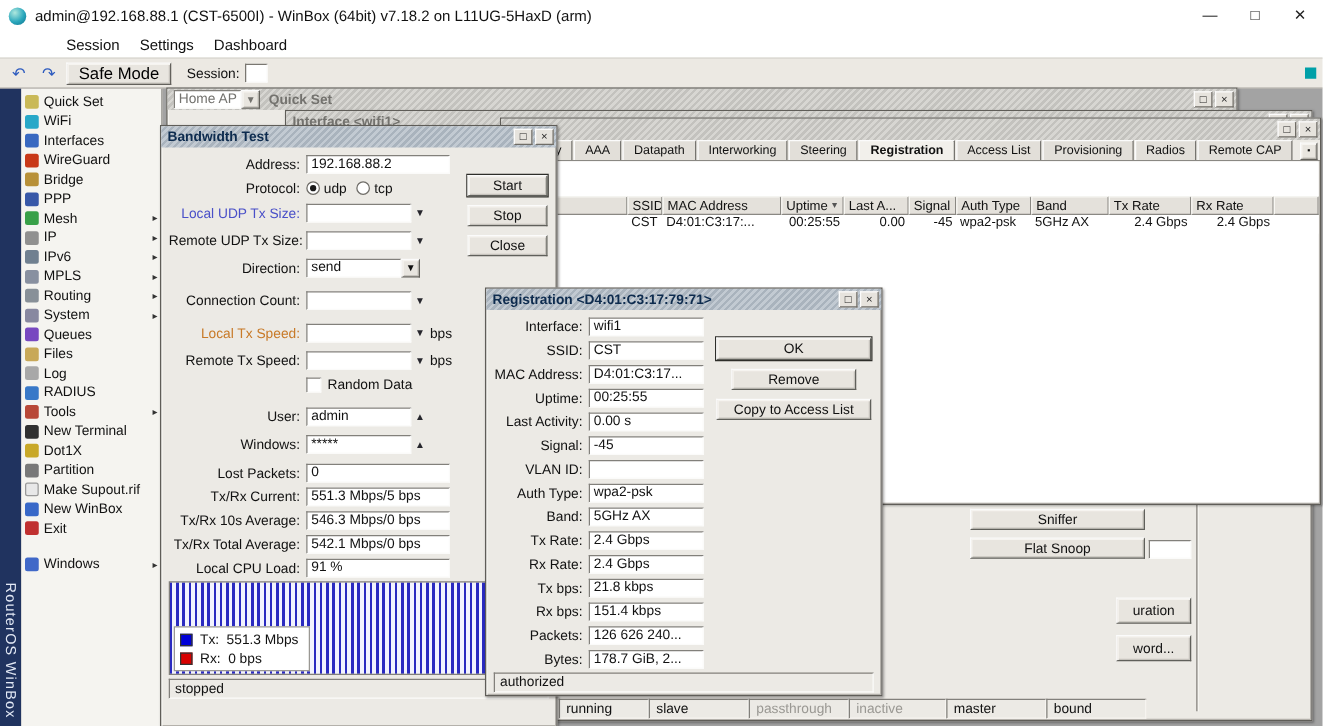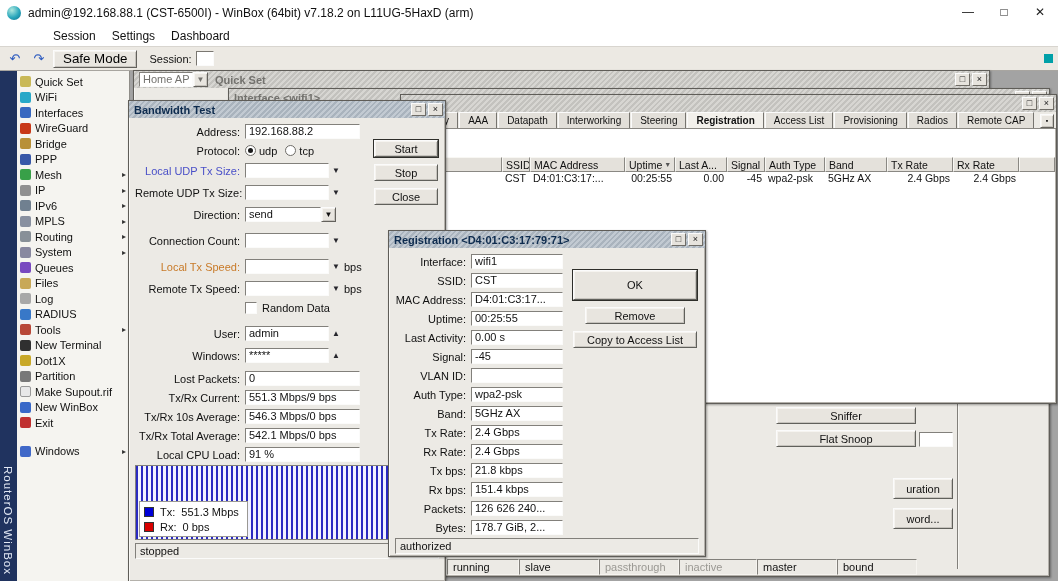--- a/index.html
+++ b/index.html
@@ -396,21 +396,21 @@
         <span class="flabel">Windows:</span>
         <span class="field" style="width:84px;">*****</span>
         <span class="up-arrow">▲</span>
       </div>
       <div class="frow" style="margin-bottom:2px;">
         <span class="flabel">Lost Packets:</span>
         <span class="field" style="width:115px;">0</span>
       </div>
       <div class="frow" style="margin-bottom:2px;">
         <span class="flabel">Tx/Rx Current:</span>
-        <span class="field" style="width:115px;">551.3 Mbps/9 bps</span>
+        <span class="field" style="width:115px;">551.3 Mbps/5 bps</span>
       </div>
       <div class="frow" style="margin-bottom:2px;">
         <span class="flabel">Tx/Rx 10s Average:</span>
         <span class="field" style="width:115px;">546.3 Mbps/0 bps</span>
       </div>
       <div class="frow" style="margin-bottom:2px;">
         <span class="flabel">Tx/Rx Total Average:</span>
         <span class="field" style="width:115px;">542.1 Mbps/0 bps</span>
       </div>
       <div class="frow" style="margin-bottom:2px;">
@@ -504,19 +504,19 @@
       <div class="frow" style="margin-bottom:2px;">
           <span class="flabel" style="width:76px;">Packets:</span>
           <span class="field" style="width:92px;">126 626 240...</span>
         </div>
       <div class="frow" style="margin-bottom:2px;">
           <span class="flabel" style="width:76px;">Bytes:</span>
           <span class="field" style="width:92px;">178.7 GiB, 2...</span>
         </div>
       <div class="statusbar" style="margin-top:2px;">authorized</div>
       <div style="position:absolute; top:22px; right:8px; width:124px; display:flex; flex-direction:column; align-items:center;">
-        <button class="push-btn default-btn" style="width:124px; height:30px; margin-bottom:7px;">OK</button>
+        <button class="push-btn default-btn" style="width:124px; height:18px; margin-bottom:7px;">OK</button>
         <button class="push-btn" style="width:100px; margin-bottom:7px;">Remove</button>
         <button class="push-btn" style="width:124px;">Copy to Access List</button>
       </div>
     </div>
   </div>
 </div>
 
 </body></html>

